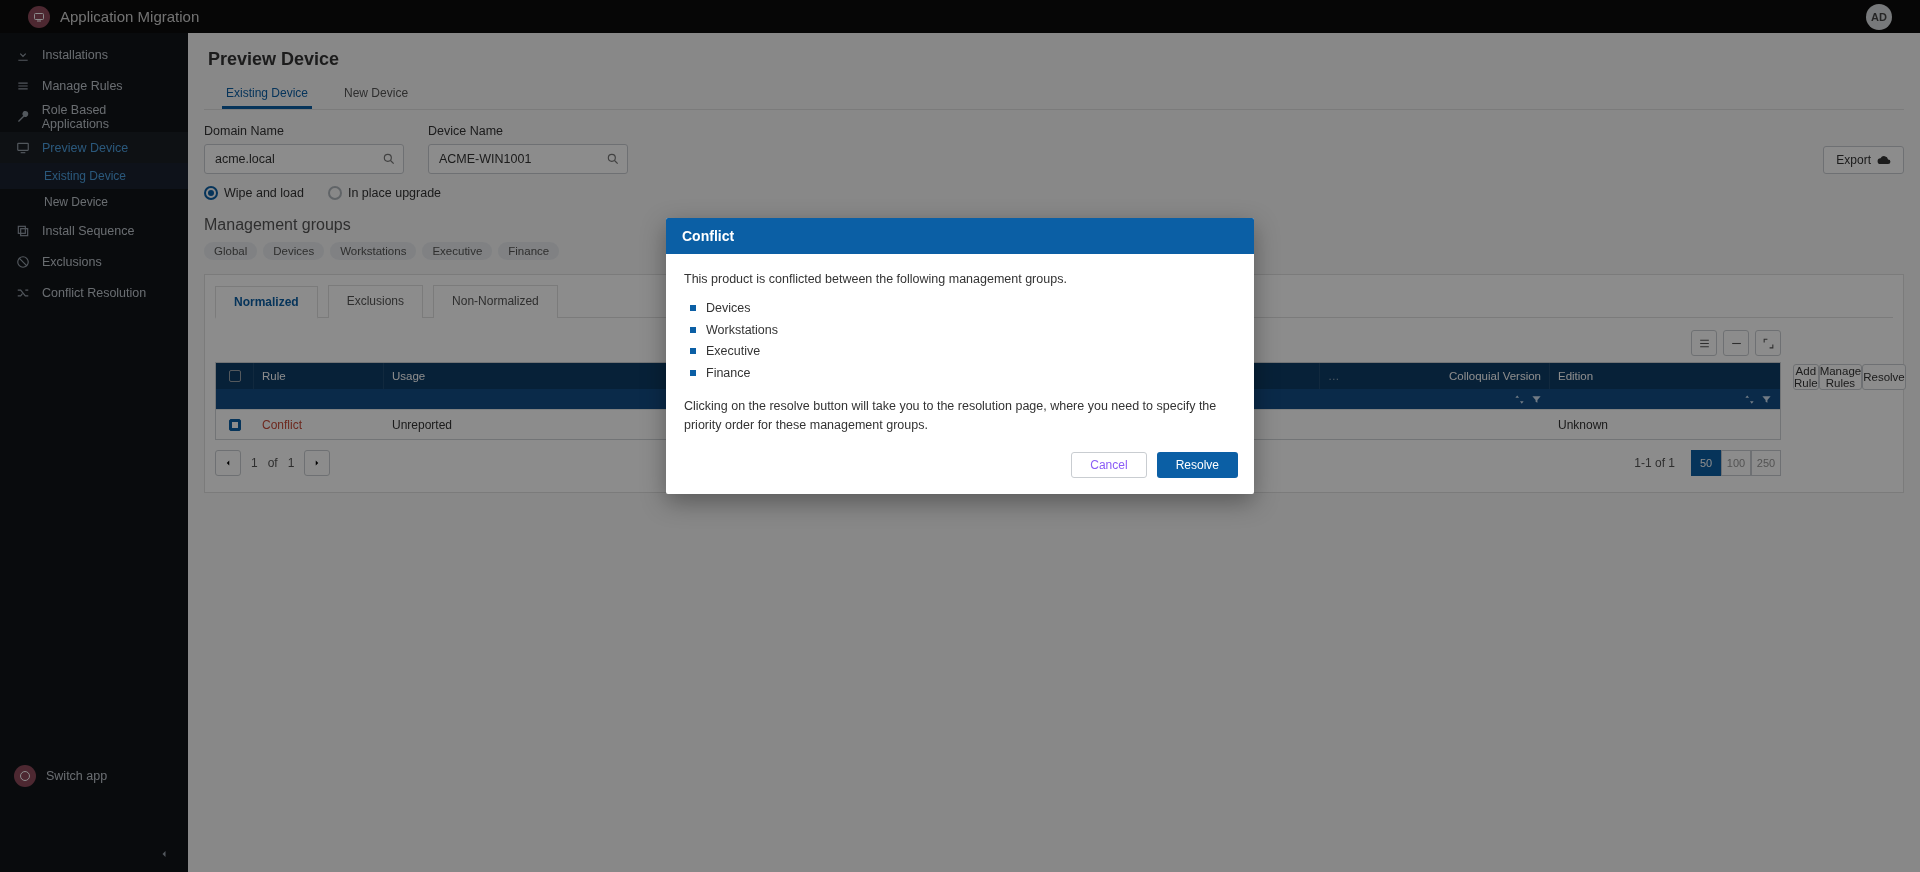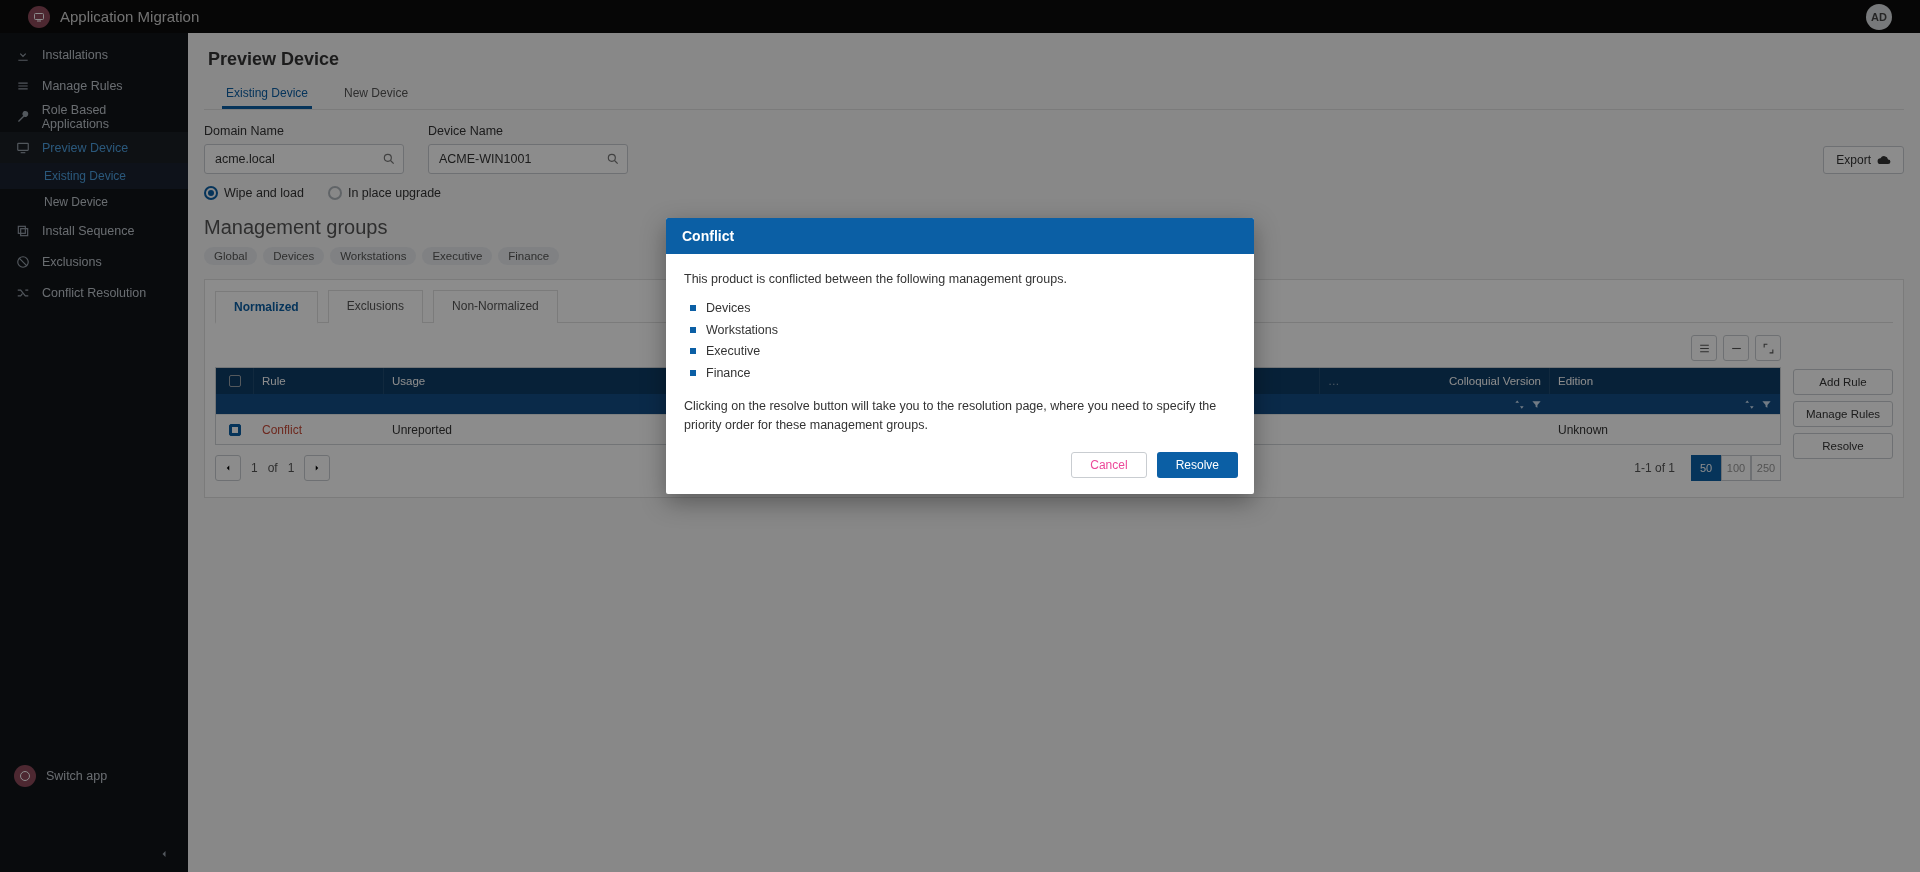--- a/index.html
+++ b/index.html
@@ -37,21 +37,21 @@
   .text-input { width: 200px; height: 30px; border: 1px solid #c9cdd1; border-radius: 3px; padding: 0 30px 0 10px; font-size: 12.5px; color:#333; background:#fff; }
   .search-icon-btn { position:absolute; right:0; top:0; width:30px; height:30px; display:flex; align-items:center; justify-content:center; color:#777; background:transparent; border:none; cursor:pointer;}
   .export-btn { margin-left:auto; height:28px; border:1px solid #c9cdd1; background:#fff; border-radius:3px; padding:0 12px; font-size:12px; color:#333; cursor:pointer; display:flex; align-items:center; gap:6px;text-align:right;}
 
   .radio-row { display:flex; gap: 24px; margin-top: 12px; align-items:center; }
   .radio-item { display:flex; align-items:center; gap:6px; font-size:12.5px; color:#333; }
   .radio-dot { width:14px; height:14px; border-radius:50%; border:2px solid #0b5fa5; display:inline-flex; align-items:center; justify-content:center; }
   .radio-dot.checked::after { content:""; width:6px; height:6px; border-radius:50%; background:#0b5fa5; }
   .radio-dot.unchecked { border-color:#b0b6bc; }
 
-  .section-label { font-size: 20px; color:#555; margin-top: 16px; }
+  .section-label { font-size: 16px; color:#555; margin-top: 16px; }
   .chips { display:flex; gap:6px; margin-top:8px; }
   .chip { background:#e9ecef; color:#555; border-radius:12px; padding:3px 10px; font-size:11.5px; }
 
   .subtabs-wrap { margin-top: 14px; border:1px solid #e0e0e0; background:#fff; padding: 10px 10px 16px 10px; position:relative;}
   .subtabs-row { display:flex; gap:10px; }
   .subtab { border:1px solid #e0e0e0; border-bottom:none; padding:8px 18px; font-size:12px; color:#555; background:#fff; cursor:pointer; }
   .subtab.active { color:#0b5fa5; font-weight:600; background:#fff; border-bottom:2px solid #fff; position:relative; top:1px; }
   .subtabs-border { height:1px; background:#e0e0e0; margin-top:-1px; }
 
   .filter-chip-row { margin-top: 18px; }
@@ -78,41 +78,41 @@
   .col-rule { width:130px;}
   .col-usage { flex: 3; }
   .col-colloq { width:230px;}
   .col-edition { width:230px;}
   .col-rule-cell { width:130px; }
   .col-chk-cell { width:38px; display:flex; justify-content:center;}
   .col-usage-cell { flex:3; }
   .col-colloq-cell { width:230px; }
   .col-edition-cell { width:230px; }
 
-  .side-actions { width:100px; display:flex; flex-direction:column; gap:6px; margin-top:34px;}
+  .side-actions { width:100px; display:flex; flex-direction:row; margin-top:34px;}
   .side-btn { height:26px; border:1px solid #c9cdd1; background:#fff; border-radius:3px; font-size:11.5px; color:#333; cursor:pointer;}
 
   .pager-row { display:flex; align-items:center; margin-top:10px; gap:10px; font-size:12px; color:#555;}
   .pager-btn { width:26px; height:26px; border:1px solid #c9cdd1; background:#fff; border-radius:3px; display:flex; align-items:center; justify-content:center; cursor:pointer;}
   .page-count { margin-left:auto; color:#555; margin-right:6px;}
   .size-btns { display:flex;}
   .size-btn { width:30px; height:26px; border:1px solid #c9cdd1; background:#fff; font-size:11px; color:#999; display:flex; align-items:center;justify-content:center; cursor:pointer;}
   .size-btn.active { background:#0b5fa5; border-color:#0b5fa5; color:#fff;}
 
   
   .overlay { position:absolute; inset:0; background:rgba(0,0,0,.45); display:flex; align-items:flex-start; justify-content:center; padding-top:218px; }
   .modal { width:588px; background:#fff; border-radius:2px; box-shadow:0 8px 24px rgba(0,0,0,.35); overflow:hidden;}
   .modal-head { background:#0b5fa5; color:#fff; padding:10px 16px; font-size:14px; font-weight:600;}
   .modal-body { padding:16px 18px 6px 18px; font-size:12.5px; color:#333; line-height:1.5;}
   .modal-body ul { list-style:none; margin:10px 0 14px 6px;}
   .modal-body li { position:relative; padding-left:16px; margin:3px 0;}
   .modal-body li::before { content:""; position:absolute; left:0; top:6px; width:6px; height:6px; background:#0b5fa5;}
   .modal-foot { display:flex; justify-content:flex-end; gap:10px; padding:12px 16px 16px 16px;}
   .btn { height:26px; padding:0 18px; border-radius:3px; font-size:12px; cursor:pointer; border:1px solid transparent;}
-  .btn-secondary { background:#fff; border-color:#c9cdd1; color:#ec4899;}
+  .btn-secondary { background:#fff; border-color:#c9cdd1; color:#8b5cf6;}
   .btn-primary { background:#0b5fa5; color:#fff;}
 
   svg { display:block; }
 </style>
 </head>
 <body>
 
 <div class="topbar">
   <div class="topbar-logo">
     <svg width="12" height="12" viewBox="0 0 24 24">

